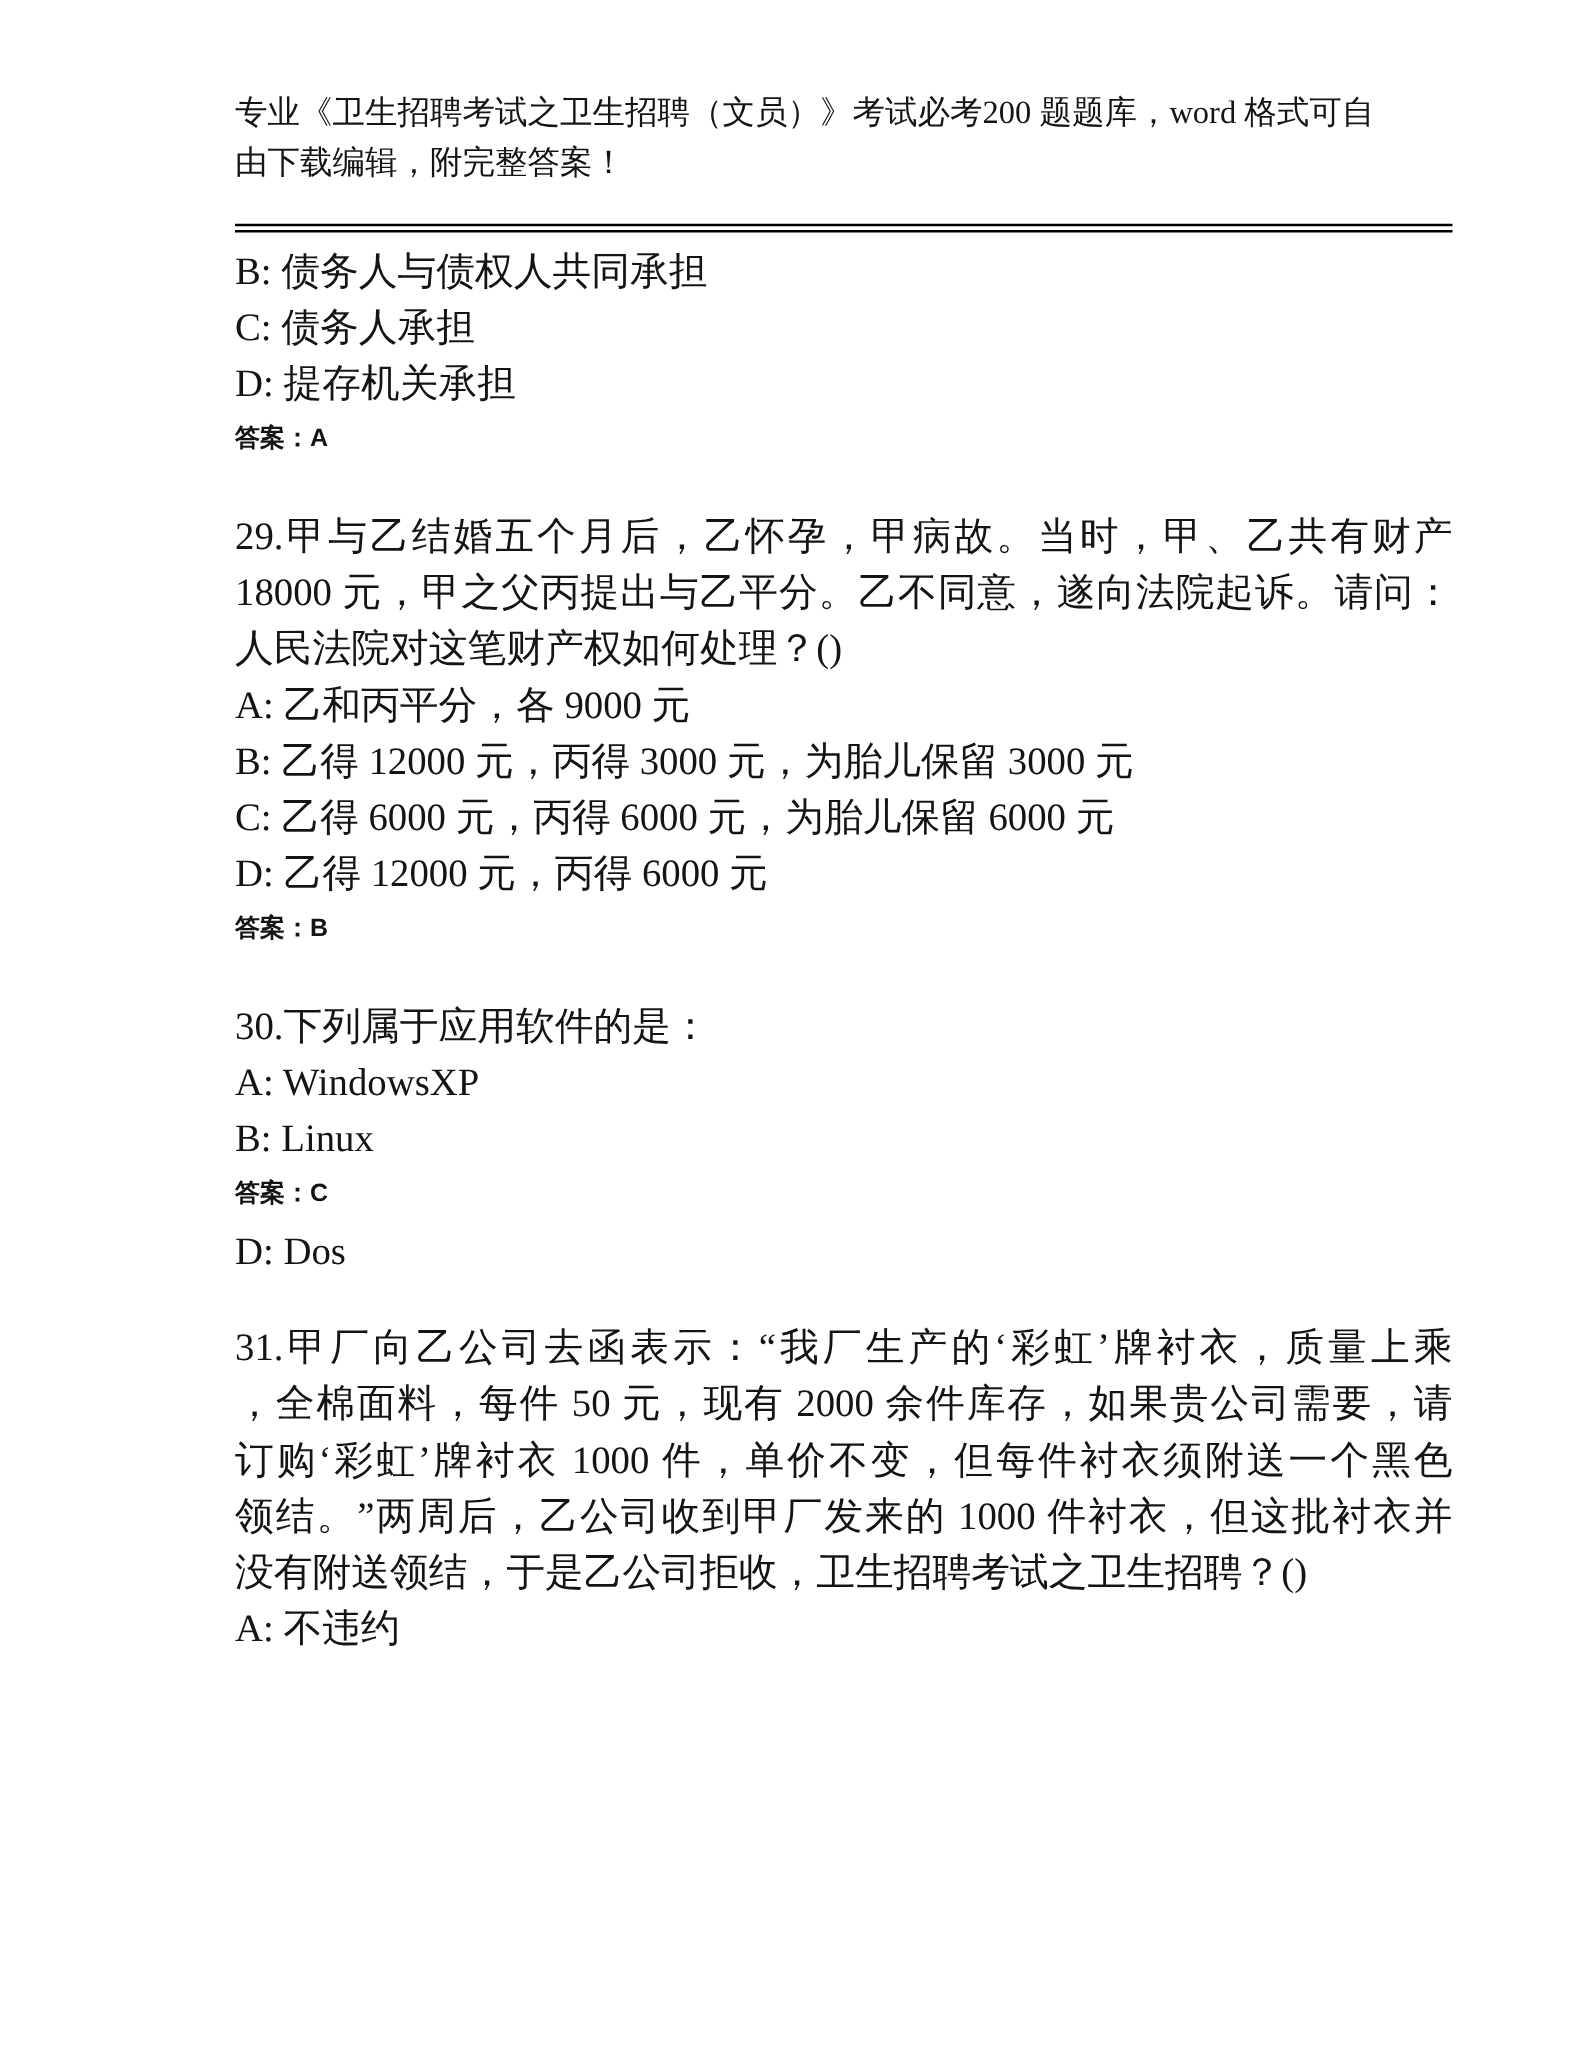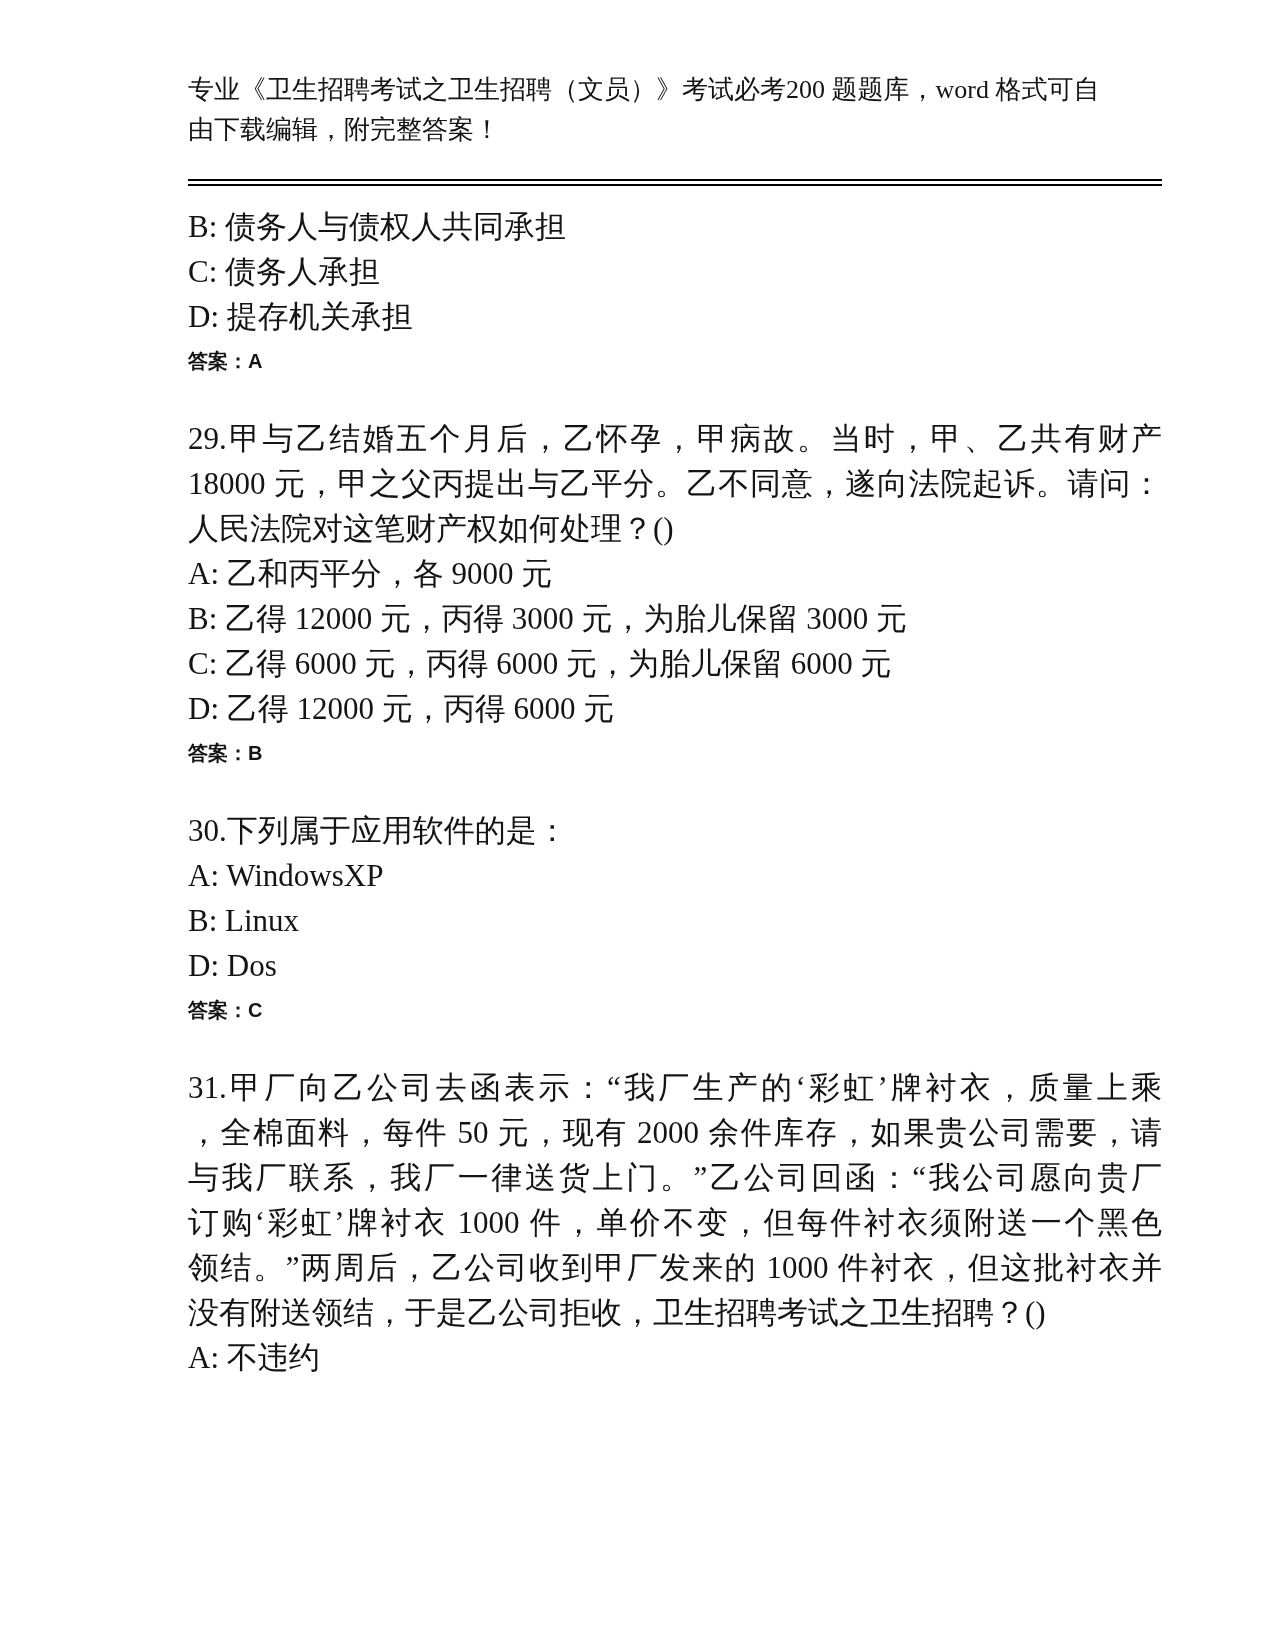--- a/index.html
+++ b/index.html
@@ -33,21 +33,21 @@
     left: 188px;
     top: 179px;
     width: 974px;
     height: 3px;
     border-top: 2px solid #000000;
     border-bottom: 2px solid #000000;
   }
   .content {
     position: absolute;
     left: 188px;
-    top: 204px;
+    top: 194px;
     width: 974px;
     font-size: 31px;
     line-height: 45px;
   }
   .line {
     margin: 0;
     white-space: nowrap;
   }
   .fill {
     text-align: justify;
@@ -86,25 +86,24 @@
     <p class="line">人民法院对这笔财产权如何处理？()</p>
     <p class="line">A: 乙和丙平分，各 9000 元</p>
     <p class="line">B: 乙得 12000 元，丙得 3000 元，为胎儿保留 3000 元</p>
     <p class="line">C: 乙得 6000 元，丙得 6000 元，为胎儿保留 6000 元</p>
     <p class="line">D: 乙得 12000 元，丙得 6000 元</p>
     <p class="line answer">答案：B</p>
 
     <p class="line qgap">30.下列属于应用软件的是：</p>
     <p class="line">A: WindowsXP</p>
     <p class="line">B: Linux</p>
+    <p class="line answer">答案：C</p>
     <p class="line">D: Dos</p>
-    <p class="line answer">答案：C</p>
 
     <p class="line fill qgap">31.甲厂向乙公司去函表示：“我厂生产的‘彩虹’牌衬衣，质量上乘</p>
     <p class="line fill">，全棉面料，每件 50 元，现有 2000 余件库存，如果贵公司需要，请</p>
-    <p class="line fill">与我厂联系，我厂一律送货上门。”乙公司回函：“我公司愿向贵厂</p>
     <p class="line fill">订购‘彩虹’牌衬衣 1000 件，单价不变，但每件衬衣须附送一个黑色</p>
     <p class="line fill">领结。”两周后，乙公司收到甲厂发来的 1000 件衬衣，但这批衬衣并</p>
     <p class="line">没有附送领结，于是乙公司拒收，卫生招聘考试之卫生招聘？()</p>
     <p class="line">A: 不违约</p>
 
   </div>
 </div>
 
 </body></html>

